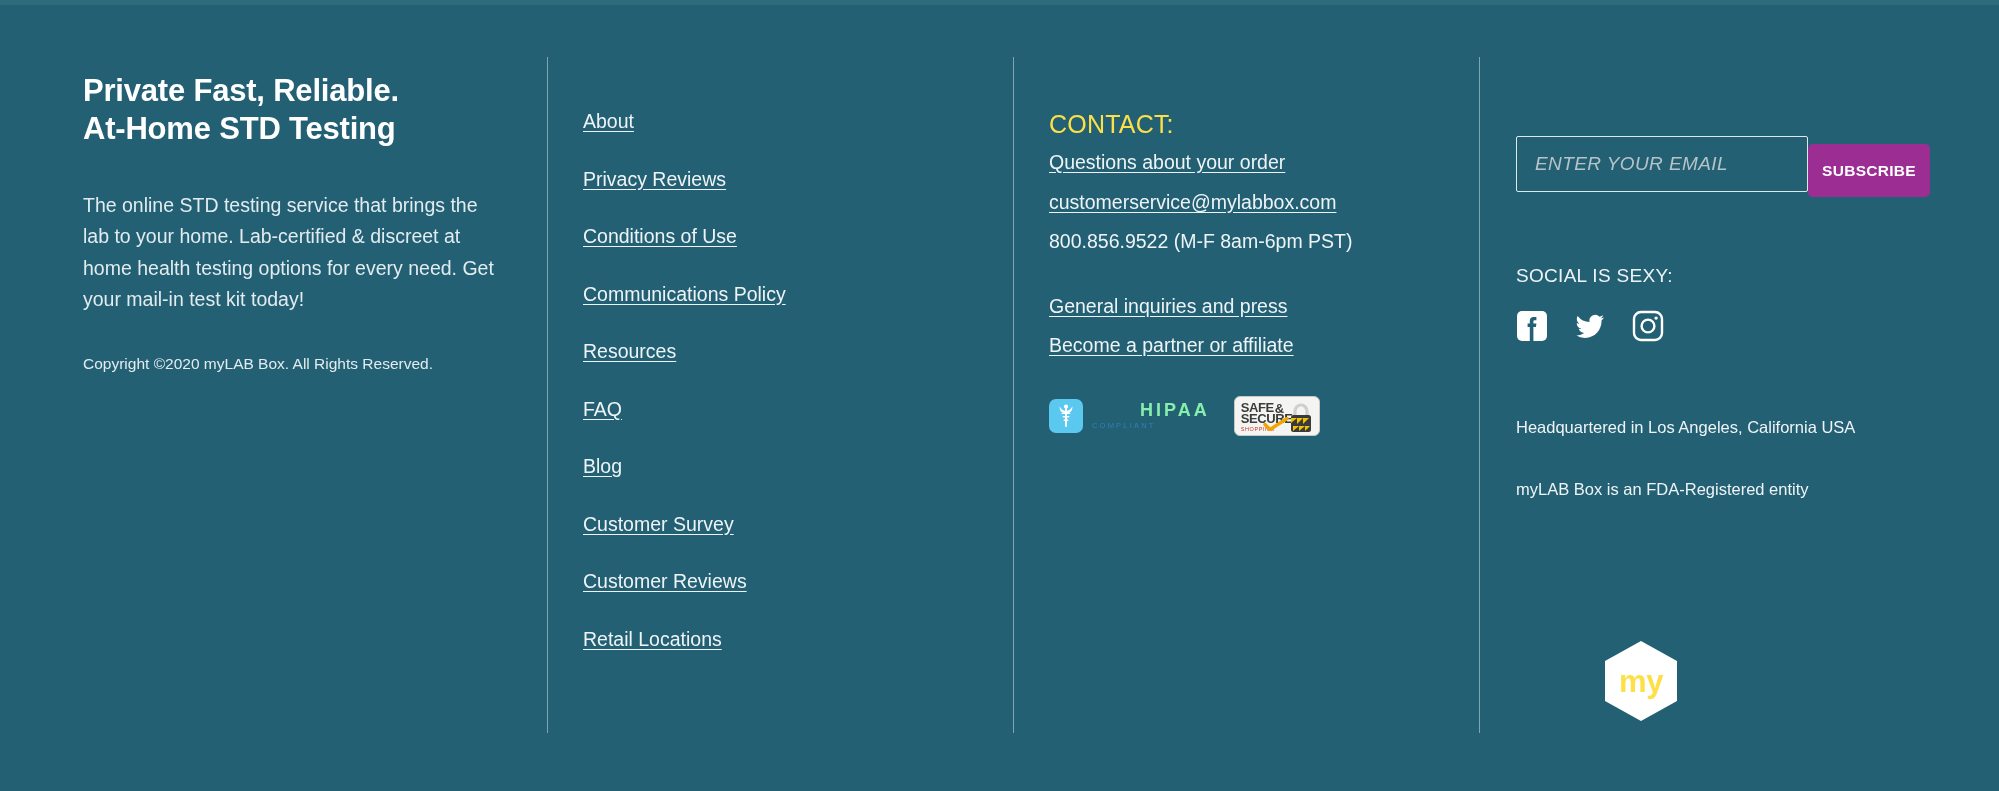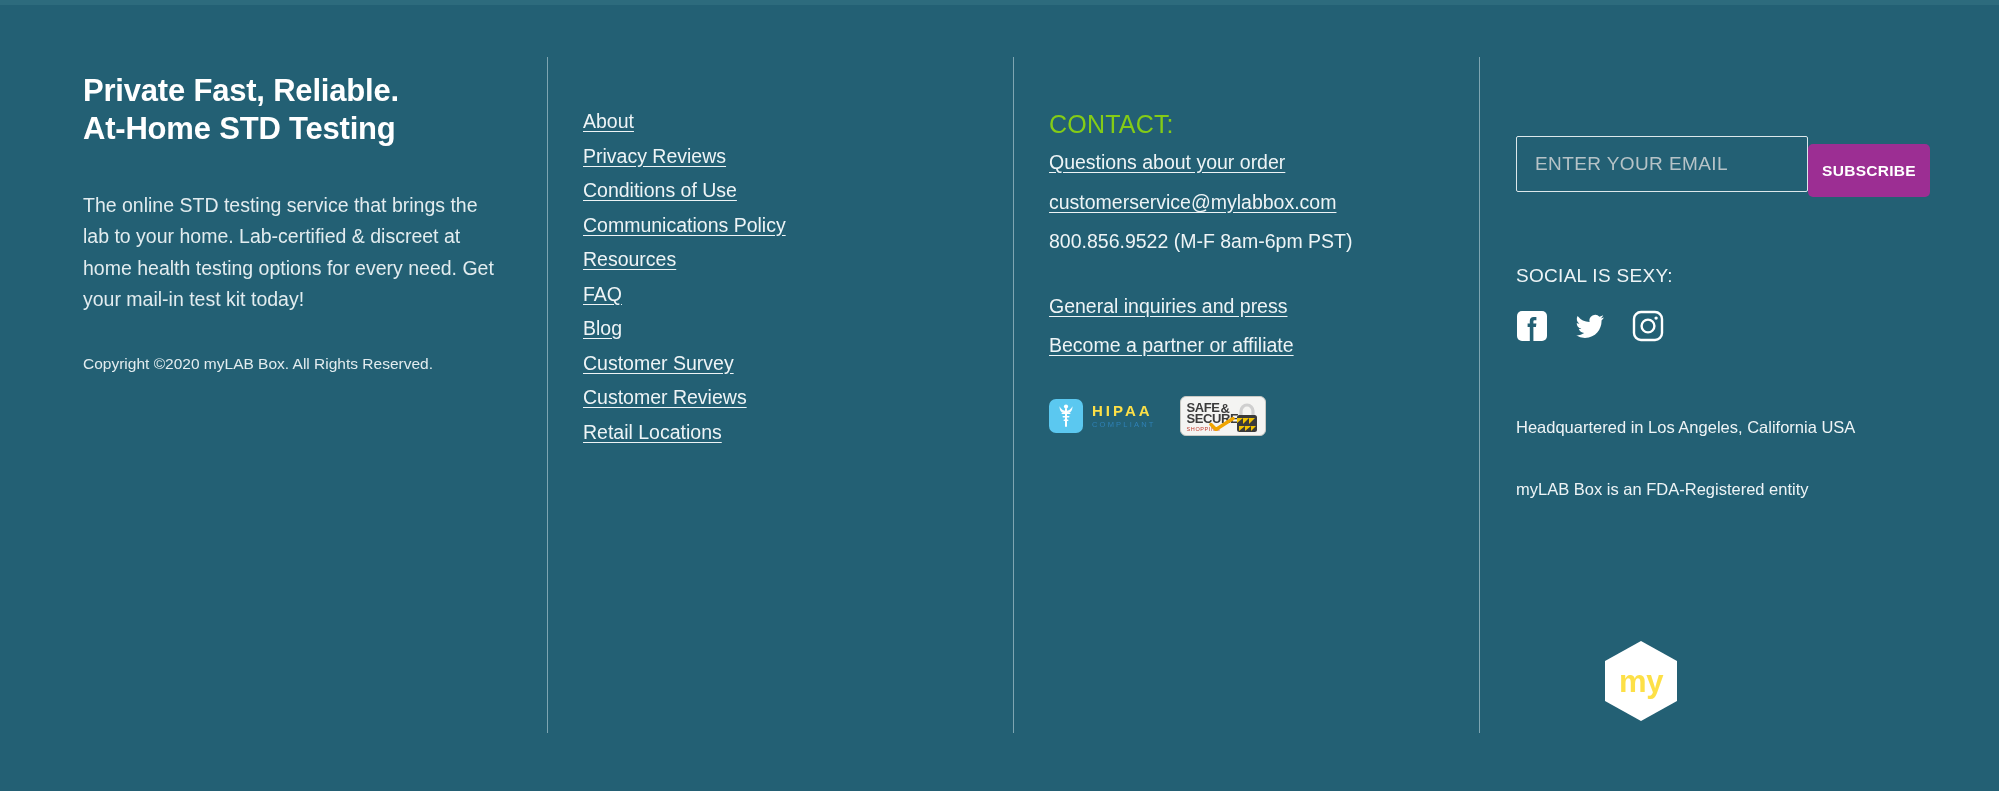--- a/index.html
+++ b/index.html
@@ -78,38 +78,38 @@
     top: 112px;
     width: 380px;
   }
   .link-item {
     display: block;
     font-size: 19.5px;
     line-height: 1.0;
     color: #eef4f6;
     text-decoration: underline;
     text-underline-offset: 3px;
-    margin-bottom: 15px;
+    margin-bottom: 38px;
     cursor: pointer;
     width: fit-content;
   }
   .link-item:last-child { margin-bottom: 0; }
 
   
   .col-contact {
     position: absolute;
     left: 1049px;
     top: 110px;
     width: 400px;
     color: #ffffff;
   }
   .contact-title {
     font-size: 25px;
     font-weight: 400;
-    color: #84cc16;
+    color: #fde047;
     letter-spacing: .2px;
     margin-bottom: 14px;
   }
   .contact-line {
     display: block;
     font-size: 19.5px;
     line-height: 1.0;
     color: #eef4f6;
     margin-bottom: 20px;
     width: fit-content;
@@ -136,24 +136,25 @@
   .hipaa-mark {
     width: 34px; height: 34px;
     border-radius: 7px;
     background: #5bc8f0;
     position: relative;
     flex: none;
   }
   .hipaa-text { line-height: 1; }
   .hipaa-text .t1 {
     display: block;
-    font-size: 15px;
+    font-size: 18px;
     font-weight: bold;
     letter-spacing: 3px;
-    color: #fde047;
+    color: #86efac;
+    margin-left: 48px;
   }
   .hipaa-text .t2 {
     display: block;
     font-size: 7.5px;
     letter-spacing: 2.2px;
     color: #2f81b7;
     margin-top: 3px;
   }
 
   
@@ -232,20 +233,21 @@
     height: 56px;
     background: transparent;
     border: 1px solid #dce8eb;
     border-radius: 2px;
     color: #ffffff;
     font-size: 19px;
     letter-spacing: .4px;
     padding: 0 18px;
     font-family: "Liberation Sans", sans-serif;
     outline: none;
+    font-style: italic;
   }
   .email-input::placeholder {
     color: #b6c3c7;
     letter-spacing: .4px;
   }
   .subscribe-btn {
     position: absolute;
     left: 292px;
     top: 8px;
     height: 53px;

